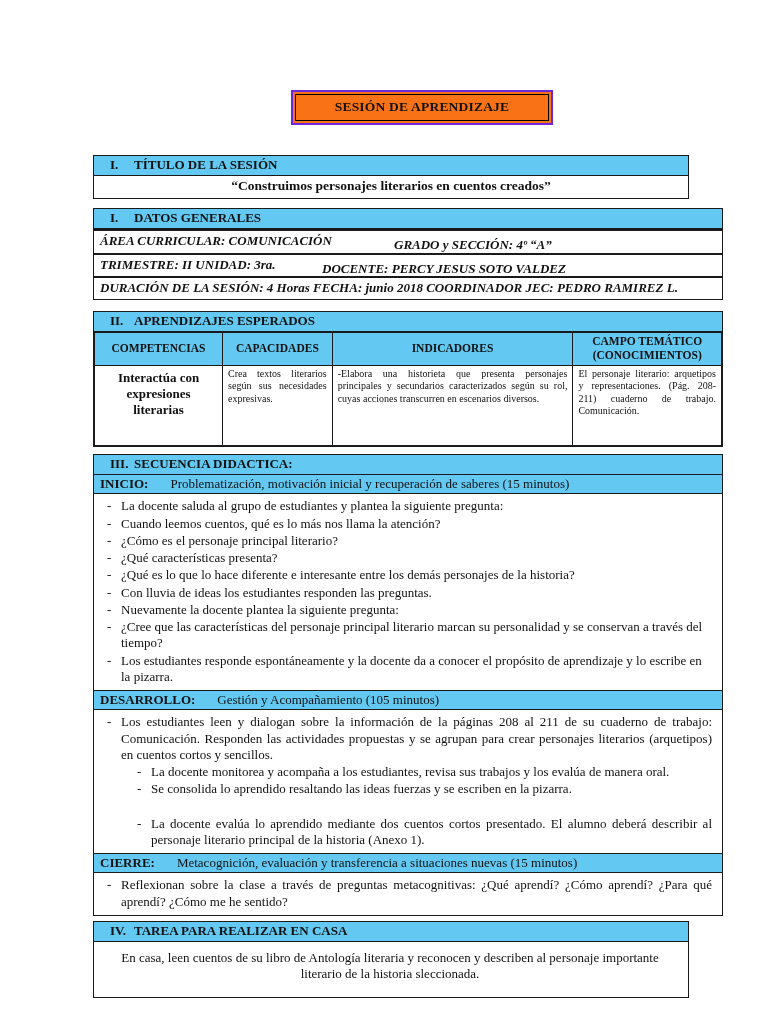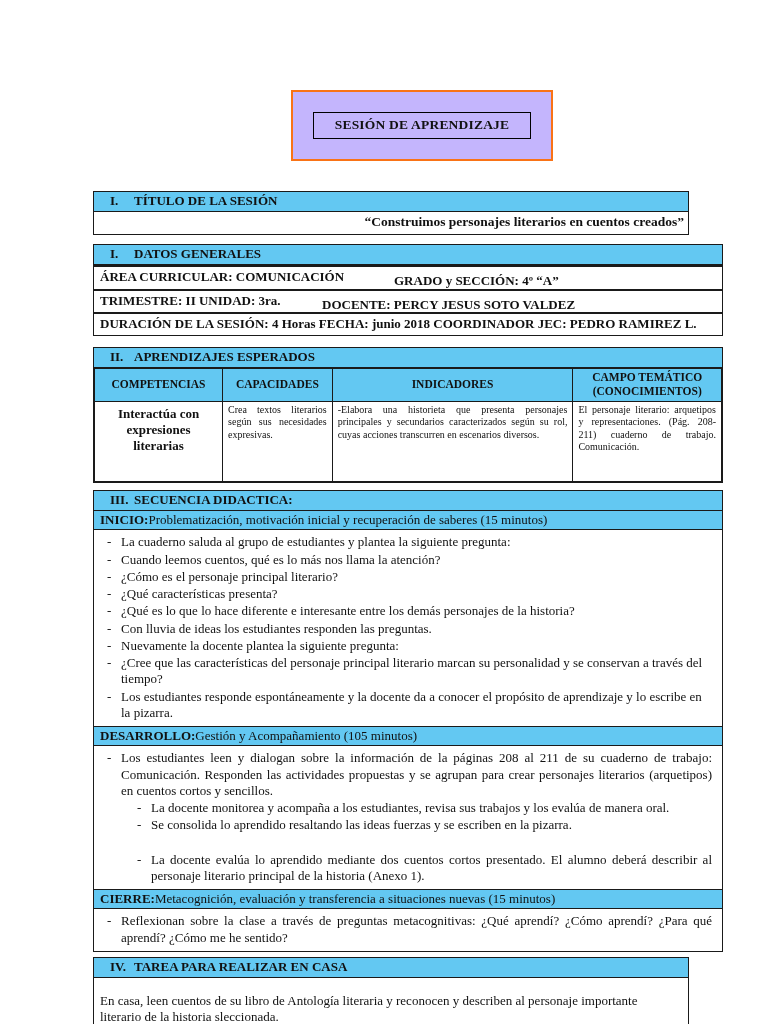--- a/index.html
+++ b/index.html
@@ -11,46 +11,46 @@
   html,body{margin:0;padding:0;}
   body{
     width:768px;height:1024px;background:#ffffff;color:var(--ink);
     font-family:"Liberation Serif","DejaVu Serif",serif;
     font-size:13px;line-height:1.25;
     overflow:hidden;
   }
   
   .title-box-outer{
     margin:90px 0 0 291px;width:262px;
-    border:2px solid #f97316;padding:20px;background:#c4b5fd;
+    border:2px solid #6d28d9;padding:2px;background:#f97316;
   }
   .title-box-inner{
     border:1px solid #000;padding:4px 6px;text-align:center;
     font-weight:bold;font-size:13.5px;letter-spacing:.2px;
   }
   .content{margin-left:93px;}
   .box{border:1px solid var(--border);background:#fff;}
   .w-narrow{width:596px;}
   .w-wide{width:630px;}
   .sec-header{
     background:var(--blue);display:flex;align-items:center;
     font-weight:bold;font-size:13px;padding:1px 6px 2px 0;
     border-bottom:1px solid var(--border);
   }
   .sec-num{width:40px;padding-left:16px;flex:none;}
   .gap30{height:30px;} .gap9{height:9px;} .gap11{height:11px;}
   .gap7{height:7px;} .gap5{height:5px;} .gap28{height:28px;}
 
   .titulo-content{
-    text-align:right;font-weight:bold;padding:2px 4px 3px 4px;font-size:13.5px;
+    text-align:center;font-weight:bold;padding:2px 4px 3px 4px;font-size:13.5px;
   }
 
   
   .dg-row{position:relative;border-top:2px solid var(--border);
-    padding:2px 6px 3px 6px;font-weight:bold;white-space:nowrap;}
+    padding:2px 6px 3px 6px;font-weight:bold;white-space:nowrap;font-style:italic;}
   .dg-row:first-of-type{border-top:none;}
   .dg-right{position:absolute;top:6px;}
   .dg-right-0{left:300px;}
   .dg-right-1{left:228px;}
 
   
   table.ap{border-collapse:collapse;width:100%;table-layout:fixed;}
   table.ap td{border:1px solid var(--border);vertical-align:top;padding:2px 5px;}
   table.ap .hd{
     background:var(--blue);font-weight:bold;text-align:center;
@@ -58,33 +58,33 @@
   }
   .col1{width:125px;} .col2{width:107px;} .col3{width:235px;} .col4{width:145px;}
   .cell-comp{font-weight:bold;text-align:center;font-size:13px;padding-top:4px !important;}
   .cell-just{text-align:justify;font-size:10px;}
   table.ap td.body-cell{height:80px;border-radius:7px;}
 
   
   .phase-header{
     background:var(--blue);border-top:1px solid var(--border);
     border-bottom:1px solid var(--border);
-    padding:1px 6px;font-size:13px;display:flex;gap:0;align-items:baseline;
+    padding:1px 6px;font-size:13px;display:flex;gap:22px;align-items:baseline;
   }
   .phase-header .ph-label{font-weight:bold;}
   .bullets{padding:3px 6px 4px 0;}
   .bullet{display:flex;margin:1px 0;}
   .bullet .dash{width:27px;padding-left:13px;flex:none;}
   .bullet .txt{flex:1;padding-right:4px;}
   .bullet.sub .dash{width:57px;padding-left:43px;}
   .just{text-align:justify;}
   .mt18{margin-top:18px;}
 
   
-  .tarea-content{padding:15px 8px 14px 6px;min-height:52px;}
+  .tarea-content{padding:8px 8px 14px 6px;min-height:52px;text-align:center;}
 </style>
 </head>
 <body>
 
 <div class="title-box-outer">
   <div class="title-box-inner">SESIÓN DE APRENDIZAJE</div>
 </div>
 
 <div class="gap30"></div>
 
@@ -152,21 +152,21 @@
       <span>SECUENCIA DIDACTICA:</span>
     </div>
 
     <div class="phase-header">
       <span class="ph-label">INICIO:</span>
       <span>Problematización, motivación inicial y recuperación de saberes  (15 minutos)</span>
     </div>
     <div class="bullets">
       <div class="bullet">
           <span class="dash">-</span>
-          <span class="txt">La cuaderno saluda al grupo de estudiantes y plantea la siguiente pregunta:</span>
+          <span class="txt">La docente saluda al grupo de estudiantes y plantea la siguiente pregunta:</span>
         </div>
       <div class="bullet">
           <span class="dash">-</span>
           <span class="txt">Cuando leemos cuentos, qué es lo más nos llama la atención?</span>
         </div>
       <div class="bullet">
           <span class="dash">-</span>
           <span class="txt">¿Cómo es el personaje principal literario?</span>
         </div>
       <div class="bullet">

